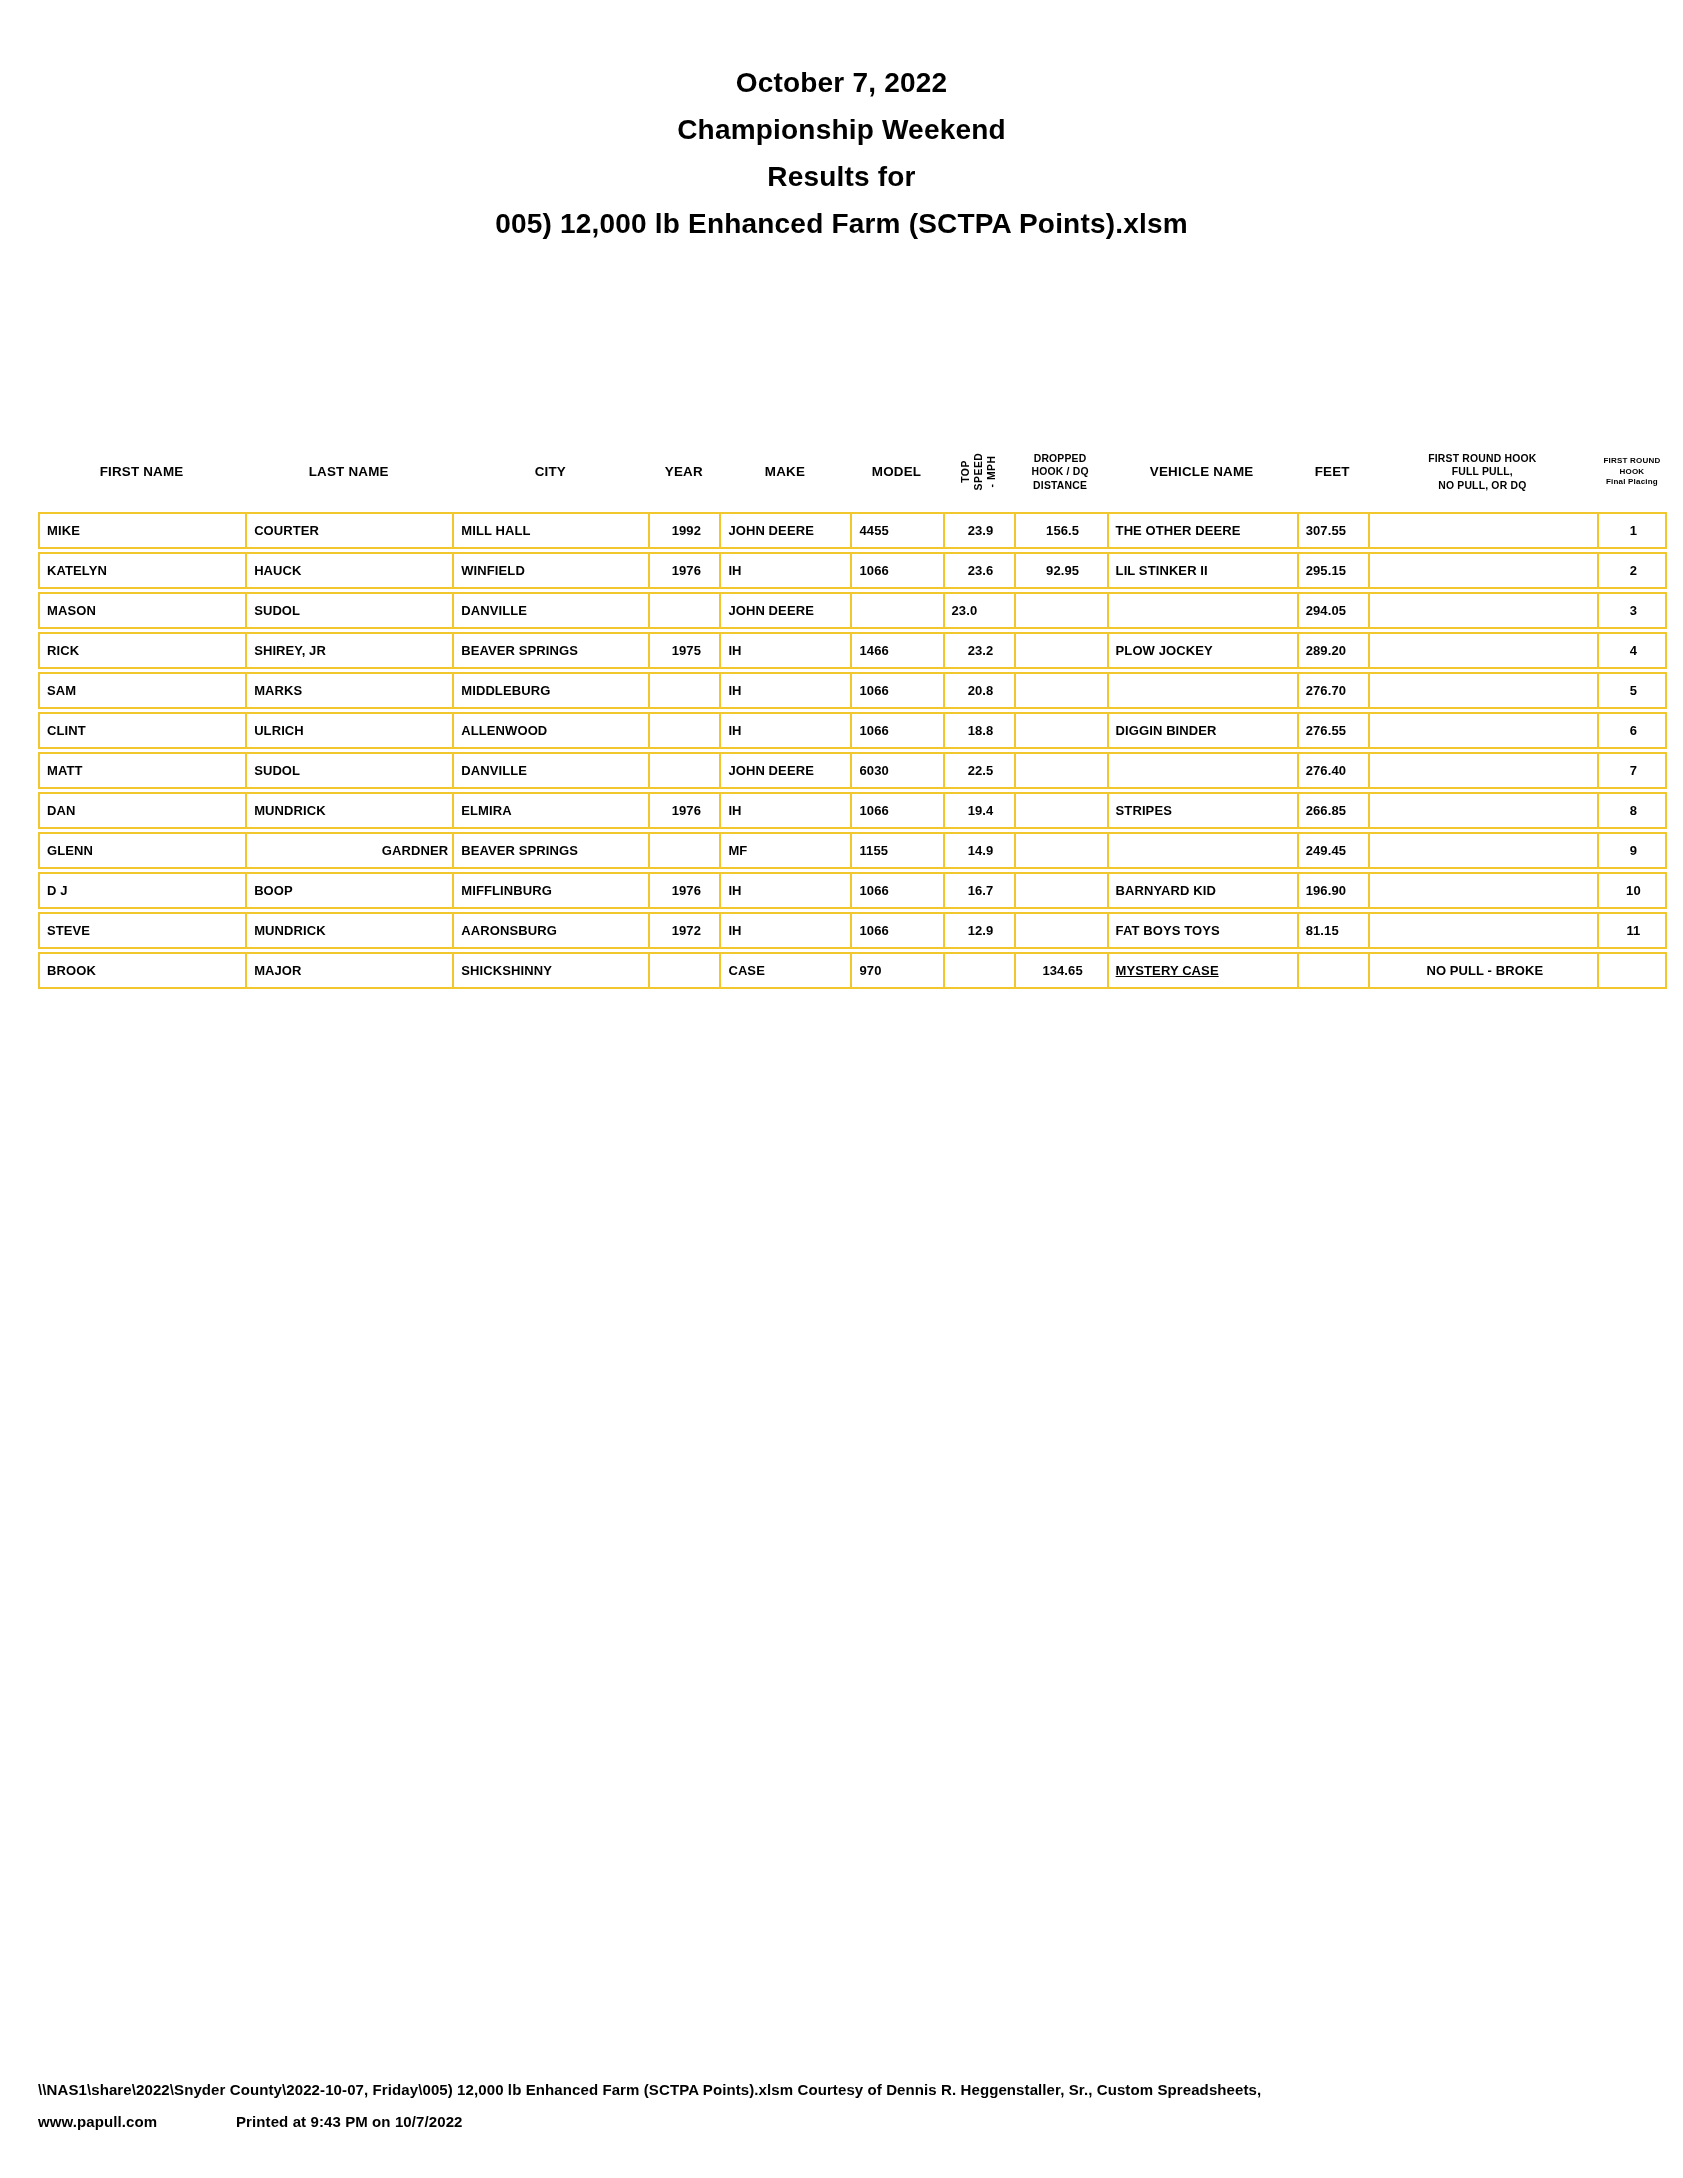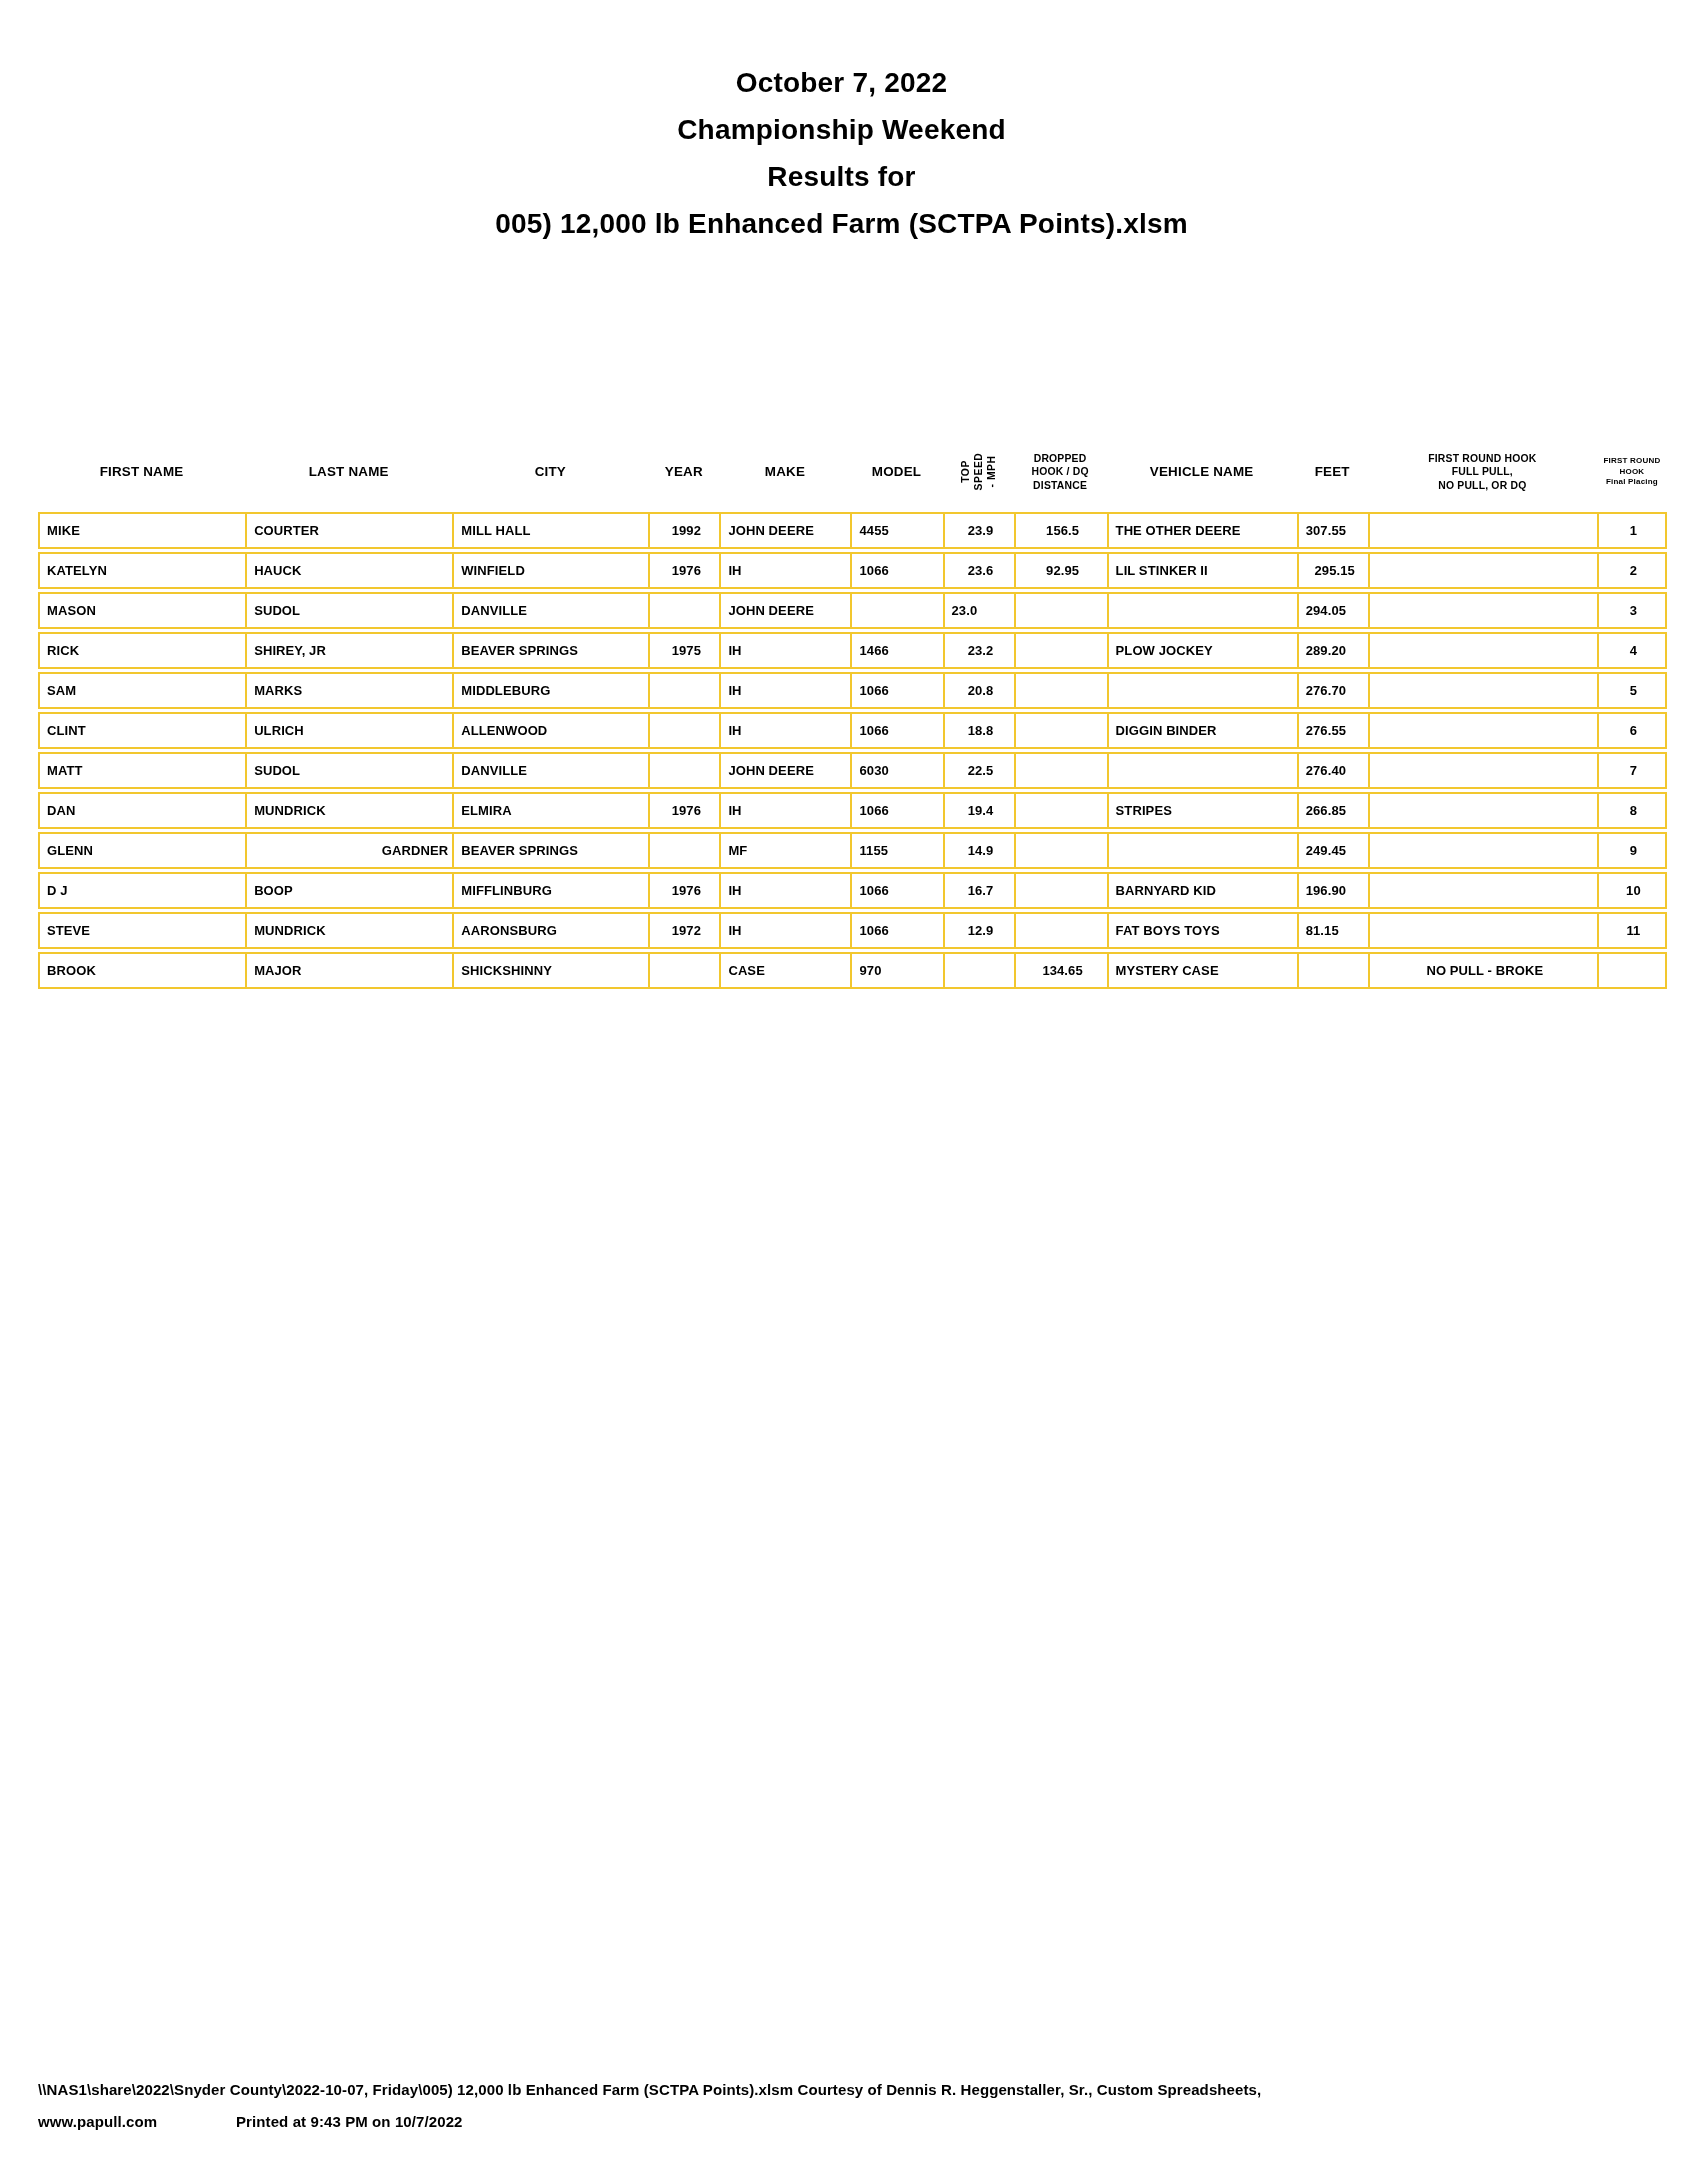--- a/index.html
+++ b/index.html
@@ -164,21 +164,21 @@
         <tr>
           <td style="text-align: left;">KATELYN</td>
           <td style="text-align: left;">HAUCK</td>
           <td style="text-align: left;">WINFIELD</td>
           <td style="text-align: center;">1976</td>
           <td style="text-align: left;">IH</td>
           <td style="text-align: left;">1066</td>
           <td style="text-align: center;">23.6</td>
           <td style="text-align: center;">92.95</td>
           <td style="text-align: left;">LIL STINKER II</td>
-          <td style="text-align: center;">295.15</td>
+          <td style="text-align: left;">295.15</td>
           <td style="text-align: center;"></td>
           <td style="text-align: center;">2</td>
         </tr>
         <tr>
           <td style="text-align: left;">MASON</td>
           <td style="text-align: left;">SUDOL</td>
           <td style="text-align: left;">DANVILLE</td>
           <td style="text-align: center;"></td>
           <td style="text-align: left;">JOHN DEERE</td>
           <td style="text-align: left;"></td>
@@ -303,21 +303,21 @@
         </tr>
         <tr>
           <td style="text-align: left;">BROOK</td>
           <td style="text-align: left;">MAJOR</td>
           <td style="text-align: left;">SHICKSHINNY</td>
           <td style="text-align: center;"></td>
           <td style="text-align: left;">CASE</td>
           <td style="text-align: left;">970</td>
           <td style="text-align: center;"></td>
           <td style="text-align: center;">134.65</td>
-          <td style="text-align: left;">MYSTERY CASE</td>
+          <td style="text-align: left; text-decoration: underline;">MYSTERY CASE</td>
           <td style="text-align: left;"></td>
           <td style="text-align: center;">NO PULL - BROKE</td>
           <td style="text-align: center;"></td>
         </tr>
       </tbody>
   </table>
 
   <div class="footer">
     <div>\\NAS1\share\2022\Snyder County\2022-10-07, Friday\005) 12,000 lb Enhanced Farm (SCTPA Points).xlsm  Courtesy of Dennis R. Heggenstaller, Sr., Custom Spreadsheets,</div>
     <div class="line2">

